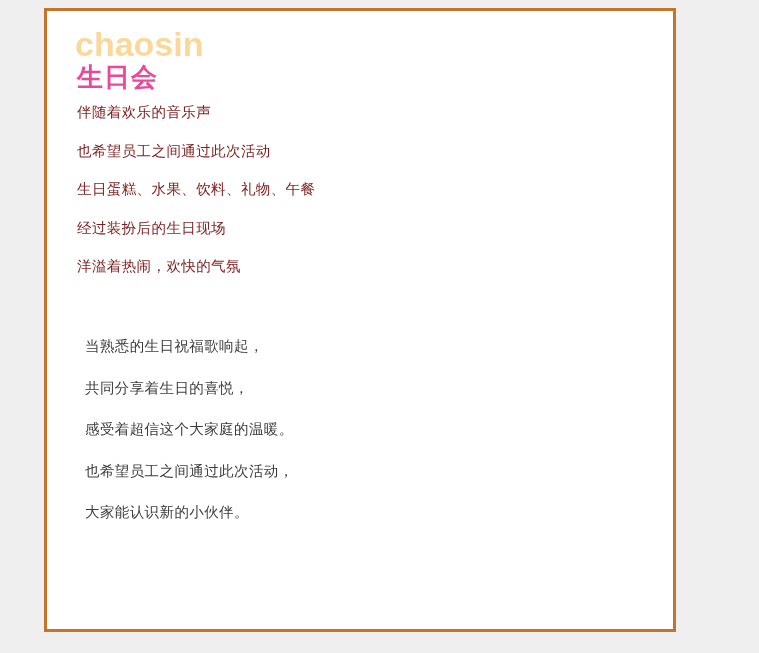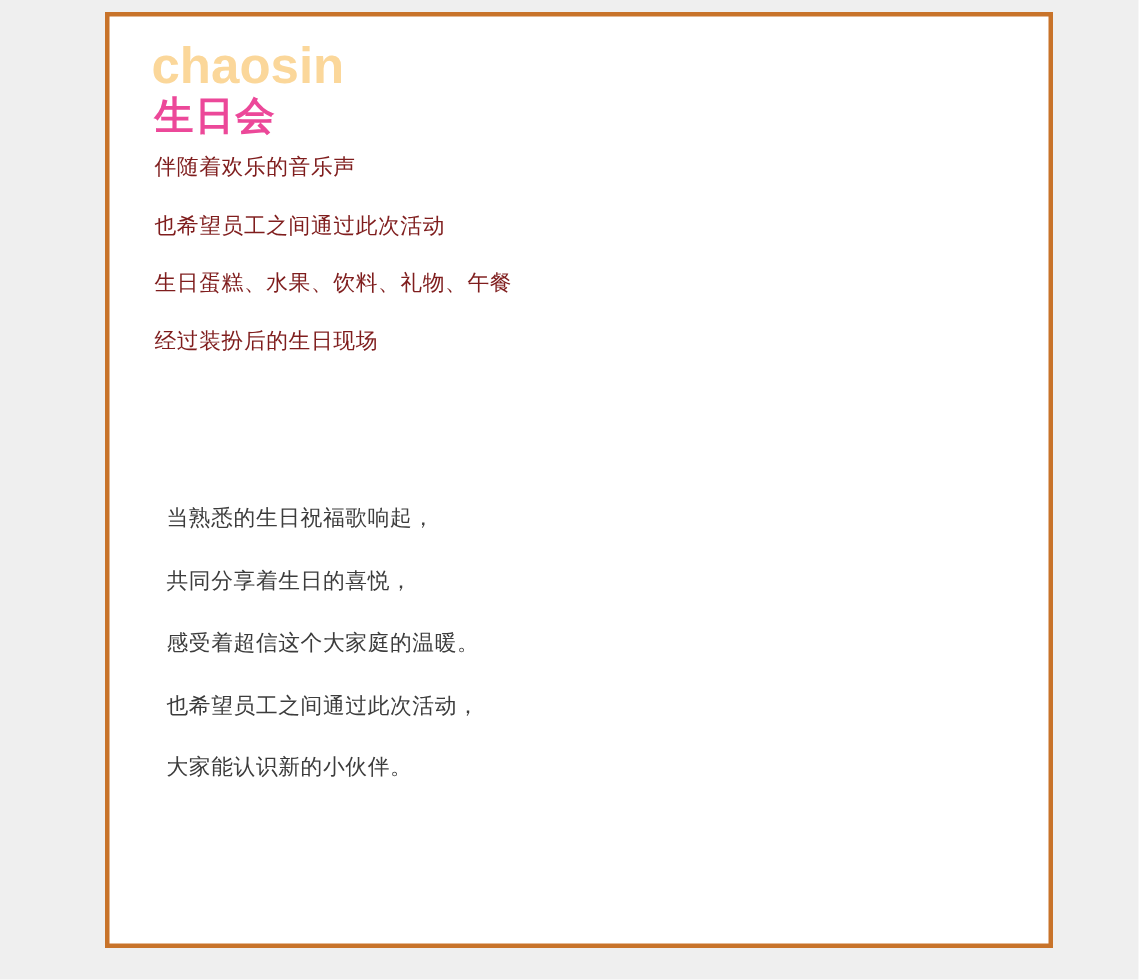--- a/index.html
+++ b/index.html
@@ -8,21 +8,21 @@
   }
   body {
     width: 759px;
     height: 653px;
     background: #efefef;
     font-family: "Liberation Sans", sans-serif;
     overflow: hidden;
   }
   .page {
     position: absolute;
-    left: 70px;
+    left: 44px;
     top: 8px;
     width: 632px;
     height: 624px;
     background: #ffffff;
     border: 3px solid #c8732a;
     box-sizing: border-box;
   }
   .page-inner {
     position: relative;
     width: 100%;
@@ -87,20 +87,21 @@
 
     <div class="watermark">chaosin</div>
 
     <h1 class="title">生日会</h1>
 
     <div class="block-a">
       <div class="line">伴随着欢乐的音乐声</div>
       <div class="line">也希望员工之间通过此次活动</div>
       <div class="line">生日蛋糕、水果、饮料、礼物、午餐</div>
       <div class="line">经过装扮后的生日现场</div>
+      <div class="line">洋溢着热闹，欢快的气氛</div>
     </div>
 
     <div class="block-b">
       <div class="line">当熟悉的生日祝福歌响起，</div>
       <div class="line">共同分享着生日的喜悦，</div>
       <div class="line">感受着超信这个大家庭的温暖。</div>
       <div class="line">也希望员工之间通过此次活动，</div>
       <div class="line">大家能认识新的小伙伴。</div>
     </div>
 

